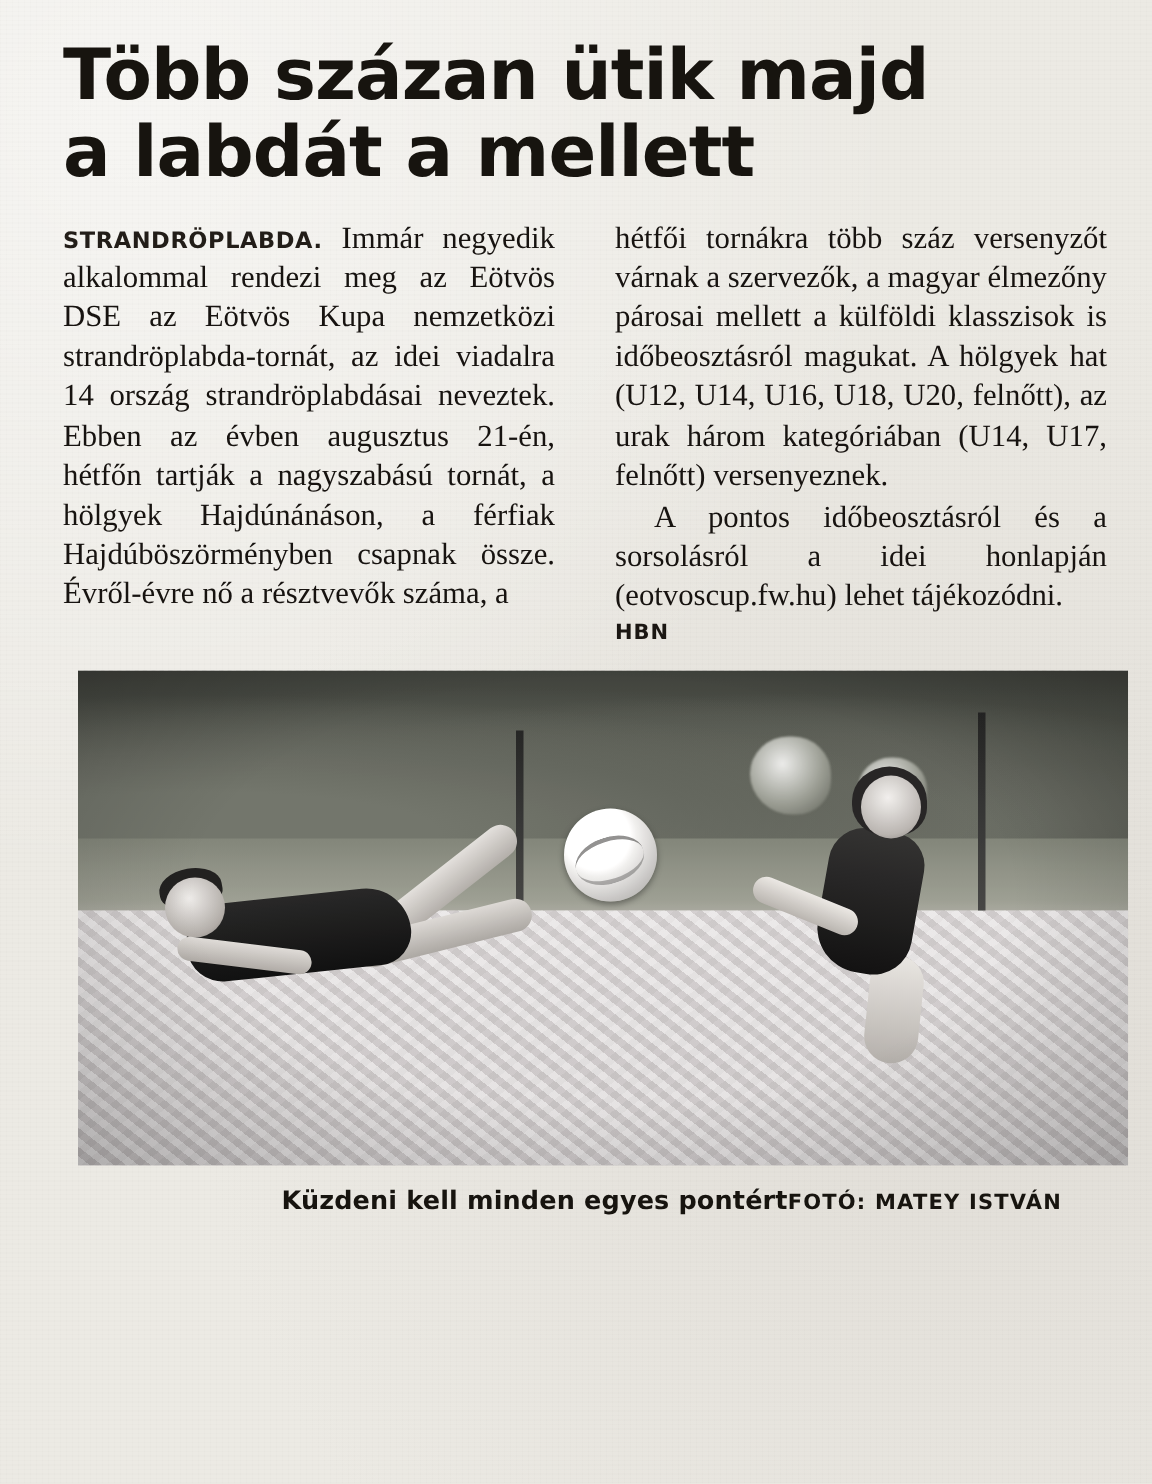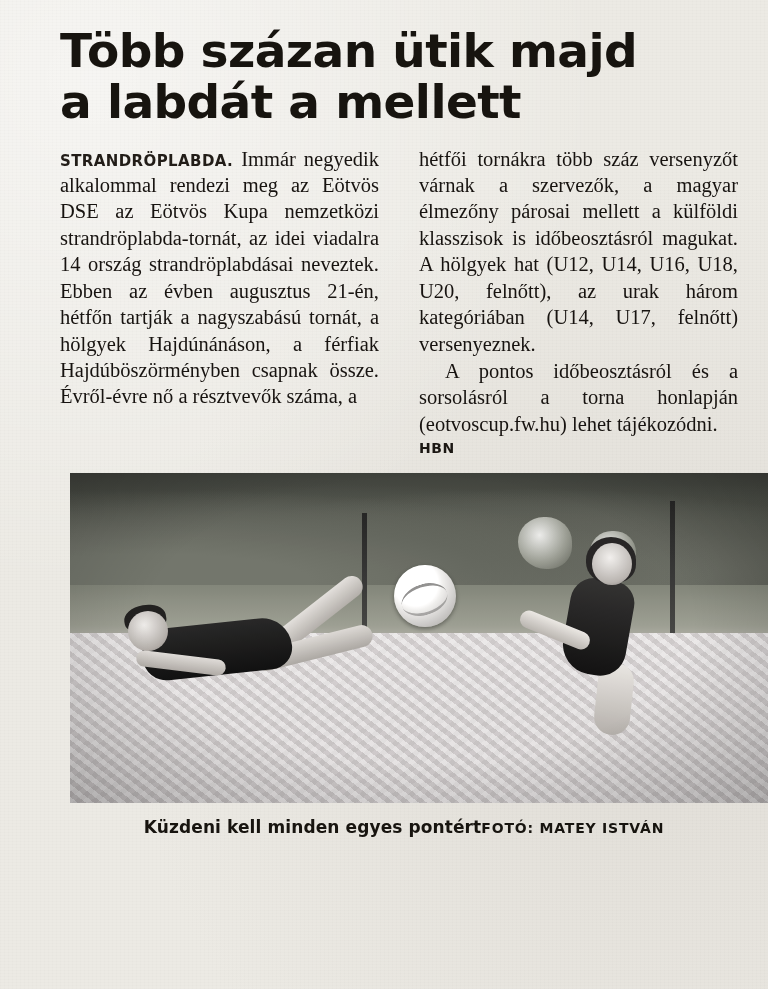--- a/index.html
+++ b/index.html
@@ -15,21 +15,21 @@
   }
   .page {
     position: relative;
     width: 768px;
     height: 989px;
     background: #eceae4;
     background-image:
       radial-gradient(circle at 12% 8%, rgba(255,255,255,0.55), rgba(255,255,255,0) 45%),
       radial-gradient(circle at 85% 70%, rgba(210,205,198,0.45), rgba(255,255,255,0) 55%);
     box-sizing: border-box;
-    padding: 26px 30px 0 56px;
+    padding: 26px 30px 0 38px;
   }
   
   .page::before {
     content: "";
     position: absolute;
     inset: 0;
     pointer-events: none;
     background-image:
       repeating-linear-gradient(0deg, rgba(0,0,0,0.012) 0px, rgba(0,0,0,0.012) 1px, rgba(255,255,255,0) 1px, rgba(255,255,255,0) 3px),
       repeating-linear-gradient(90deg, rgba(0,0,0,0.010) 0px, rgba(0,0,0,0.010) 1px, rgba(255,255,255,0) 1px, rgba(255,255,255,0) 4px);
@@ -295,23 +295,23 @@
   }
   .vignette {
     position: absolute;
     inset: 0;
     background: radial-gradient(ellipse at 50% 45%, rgba(0,0,0,0) 55%, rgba(0,0,0,0.22) 100%);
     pointer-events: none;
   }
   .caption-row {
     position: relative;
     display: flex;
-    justify-content: center;
+    justify-content: flex-end;
     align-items: baseline;
-    margin: 14px 4px 0 18px;
+    margin: 14px 30px 0 18px;
     font-family: "DejaVu Sans", sans-serif;
     font-weight: bold;
   }
   .caption {
     font-size: 17px;
     color: #17140f;
     letter-spacing: 0.1px;
   }
   .credit {
     font-size: 14px;
@@ -333,21 +333,21 @@
   </h1>
 
   <div class="columns">
 
     <div class="col">
       <p><span class="kicker">STRANDRÖPLABDA.</span> <span>Immár negyedik alkalommal rendezi meg az Eötvös DSE az Eötvös Kupa nemzetközi strandröplabda-tornát, az idei viadalra 14 ország strandröplabdásai neveztek. Ebben az évben augusztus 21-én, hétfőn tartják a nagyszabású tornát, a hölgyek Hajdúnánáson, a férfiak Hajdúböszörményben csapnak össze. Évről-évre nő a résztvevők száma, a</span></p>
     </div>
 
     <div class="col">
       <p>hétfői tornákra több száz versenyzőt várnak a szervezők, a magyar élmezőny párosai mellett a külföldi klasszisok is időbeosztásról magukat. A hölgyek hat (U12, U14, U16, U18, U20, felnőtt), az urak három kategóriában (U14, U17, felnőtt) versenyeznek.</p>
-      <p>A pontos időbeosztásról és a sorsolásról a torna honlapján (eotvoscup.fw.hu) lehet tájékozódni.</p>
+      <p>A pontos időbeosztásról és a sorsolásról a idei honlapján (eotvoscup.fw.hu) lehet tájékozódni.</p>
       <div class="byline">HBN</div>
     </div>
 
   </div>
 
   <div class="photo-wrap">
     <div class="photo">
       <div class="sky-trees"></div>
       <div class="grass"></div>
       <div class="sand"></div>

